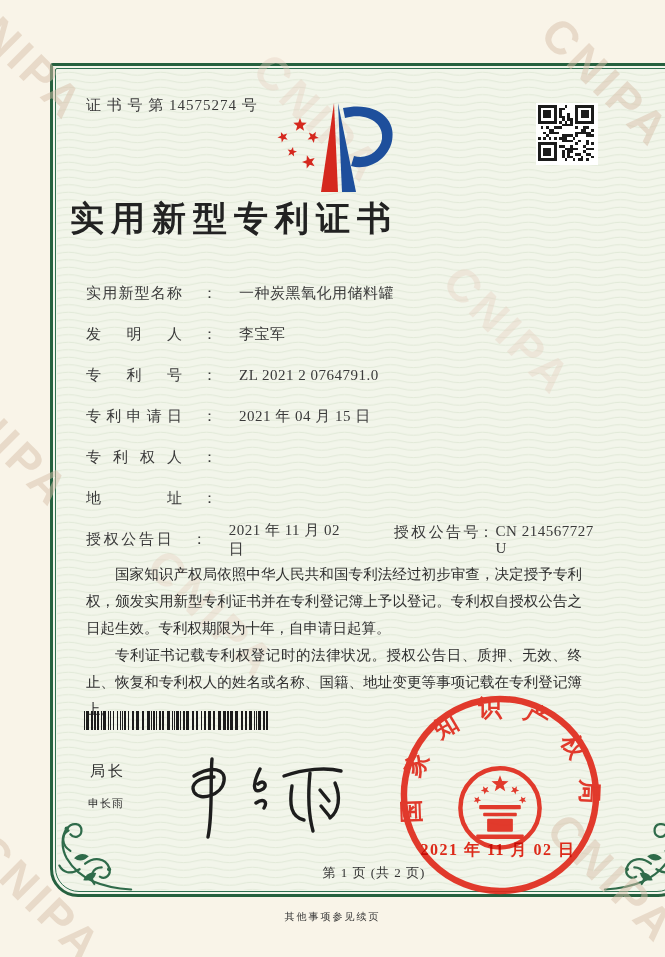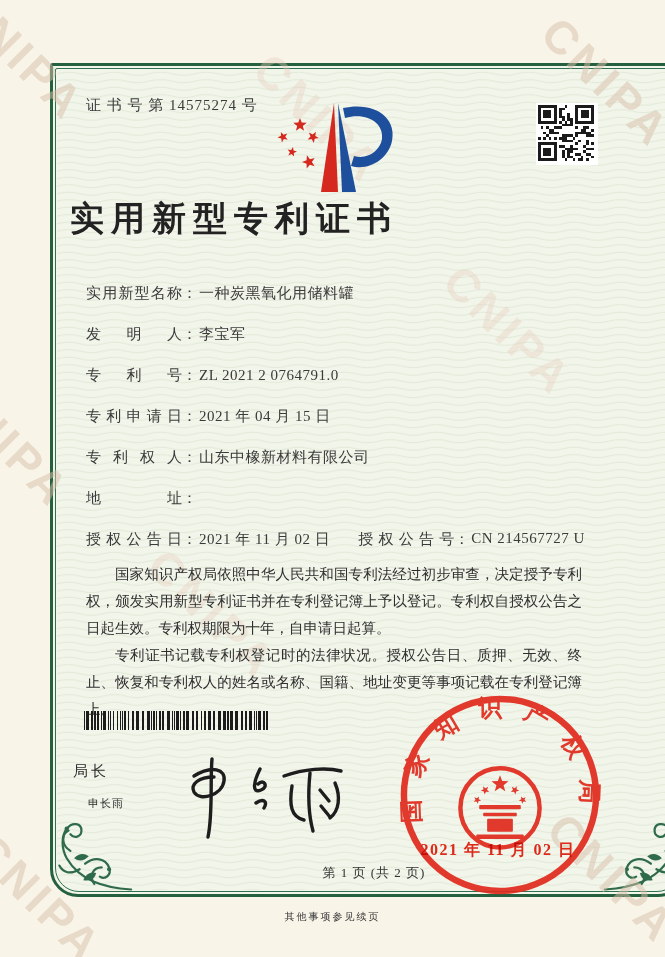--- a/index.html
+++ b/index.html
@@ -34,32 +34,32 @@
   
   .content{position:absolute;inset:0;z-index:3;}
   .cert-no{position:absolute;left:36px;top:33px;font-size:15px;color:#3a3a3a;letter-spacing:1px;}
   .qr-box{position:absolute;left:486px;top:40px;width:62px;height:62px;background:#fff;padding:2px;box-sizing:border-box;}
   .logo{position:absolute;left:205px;top:37px;width:155px;height:96px;}
   .title{
     position:absolute;left:0;top:133px;width:100%;text-align:left;
     font-size:34px;font-weight:700;letter-spacing:7px;color:#222;padding-left:20px;
   }
   .fields{position:absolute;left:36px;top:210px;width:510px;}
-  .frow{height:41px;display:flex;align-items:center;font-size:15px;color:#3a3a3a;}
+  .frow{height:41px;display:flex;align-items:center;font-size:15px;color:#3a3a3a;gap:20px;}
   .flabel{display:inline-block;width:96px;text-align:justify;text-align-last:justify;}
   .fcolon{margin:0 2px 0 0;}
   .fvalue{letter-spacing:0.5px;}
   .pair2{margin-left:28px;display:flex;}
   .body-text{
     position:absolute;left:36px;top:498px;width:496px;
     font-size:14.5px;line-height:27px;color:#2e2e2e;text-align:justify;
   }
   .body-text p{margin:0;text-indent:2em;}
   .barcode{position:absolute;left:34px;top:648px;}
-  .issuer-title{position:absolute;left:23px;top:699px;font-size:15px;color:#2d2d2d;letter-spacing:3px;}
+  .issuer-title{position:absolute;left:40px;top:699px;font-size:15px;color:#2d2d2d;letter-spacing:3px;}
   .issuer-name{position:absolute;left:38px;top:733px;font-size:11px;color:#2d2d2d;letter-spacing:1px;}
   .signature{position:absolute;left:118px;top:686px;}
   .seal{position:absolute;left:346px;top:628px;width:208px;height:208px;mix-blend-mode:multiply;}
   .seal-date{
     position:absolute;left:350px;top:777px;width:196px;text-align:center;
     font-size:16px;font-weight:700;color:#dd2a1a;letter-spacing:1.5px;
     mix-blend-mode:multiply;
   }
   .page-ind{position:absolute;left:0;top:801px;width:100%;text-align:center;font-size:13px;color:#333;letter-spacing:1px;padding-left:6px;}
   .foot-note{position:absolute;left:0;top:910px;width:100%;text-align:center;font-size:10px;color:#333;letter-spacing:2px;z-index:3;}
@@ -367,21 +367,20 @@
           <span class="fvalue">ZL 2021 2 0764791.0</span>
       </div>
       <div class="frow">
         <span class="flabel">专利申请日</span>
           <span class="fcolon">：</span>
           <span class="fvalue">2021 年 04 月 15 日</span>
       </div>
       <div class="frow">
         <span class="flabel">专利权人</span>
           <span class="fcolon">：</span>
-          <span class="fvalue">山东中橡新材料有限公司</span>
       </div>
       <div class="frow">
         <span class="flabel">地址</span>
           <span class="fcolon">：</span>
       </div>
       <div class="frow">
         <span class="flabel">授权公告日</span>
           <span class="fcolon">：</span>
           <span class="fvalue">2021 年 11 月 02 日</span>
         <span class="pair2">

